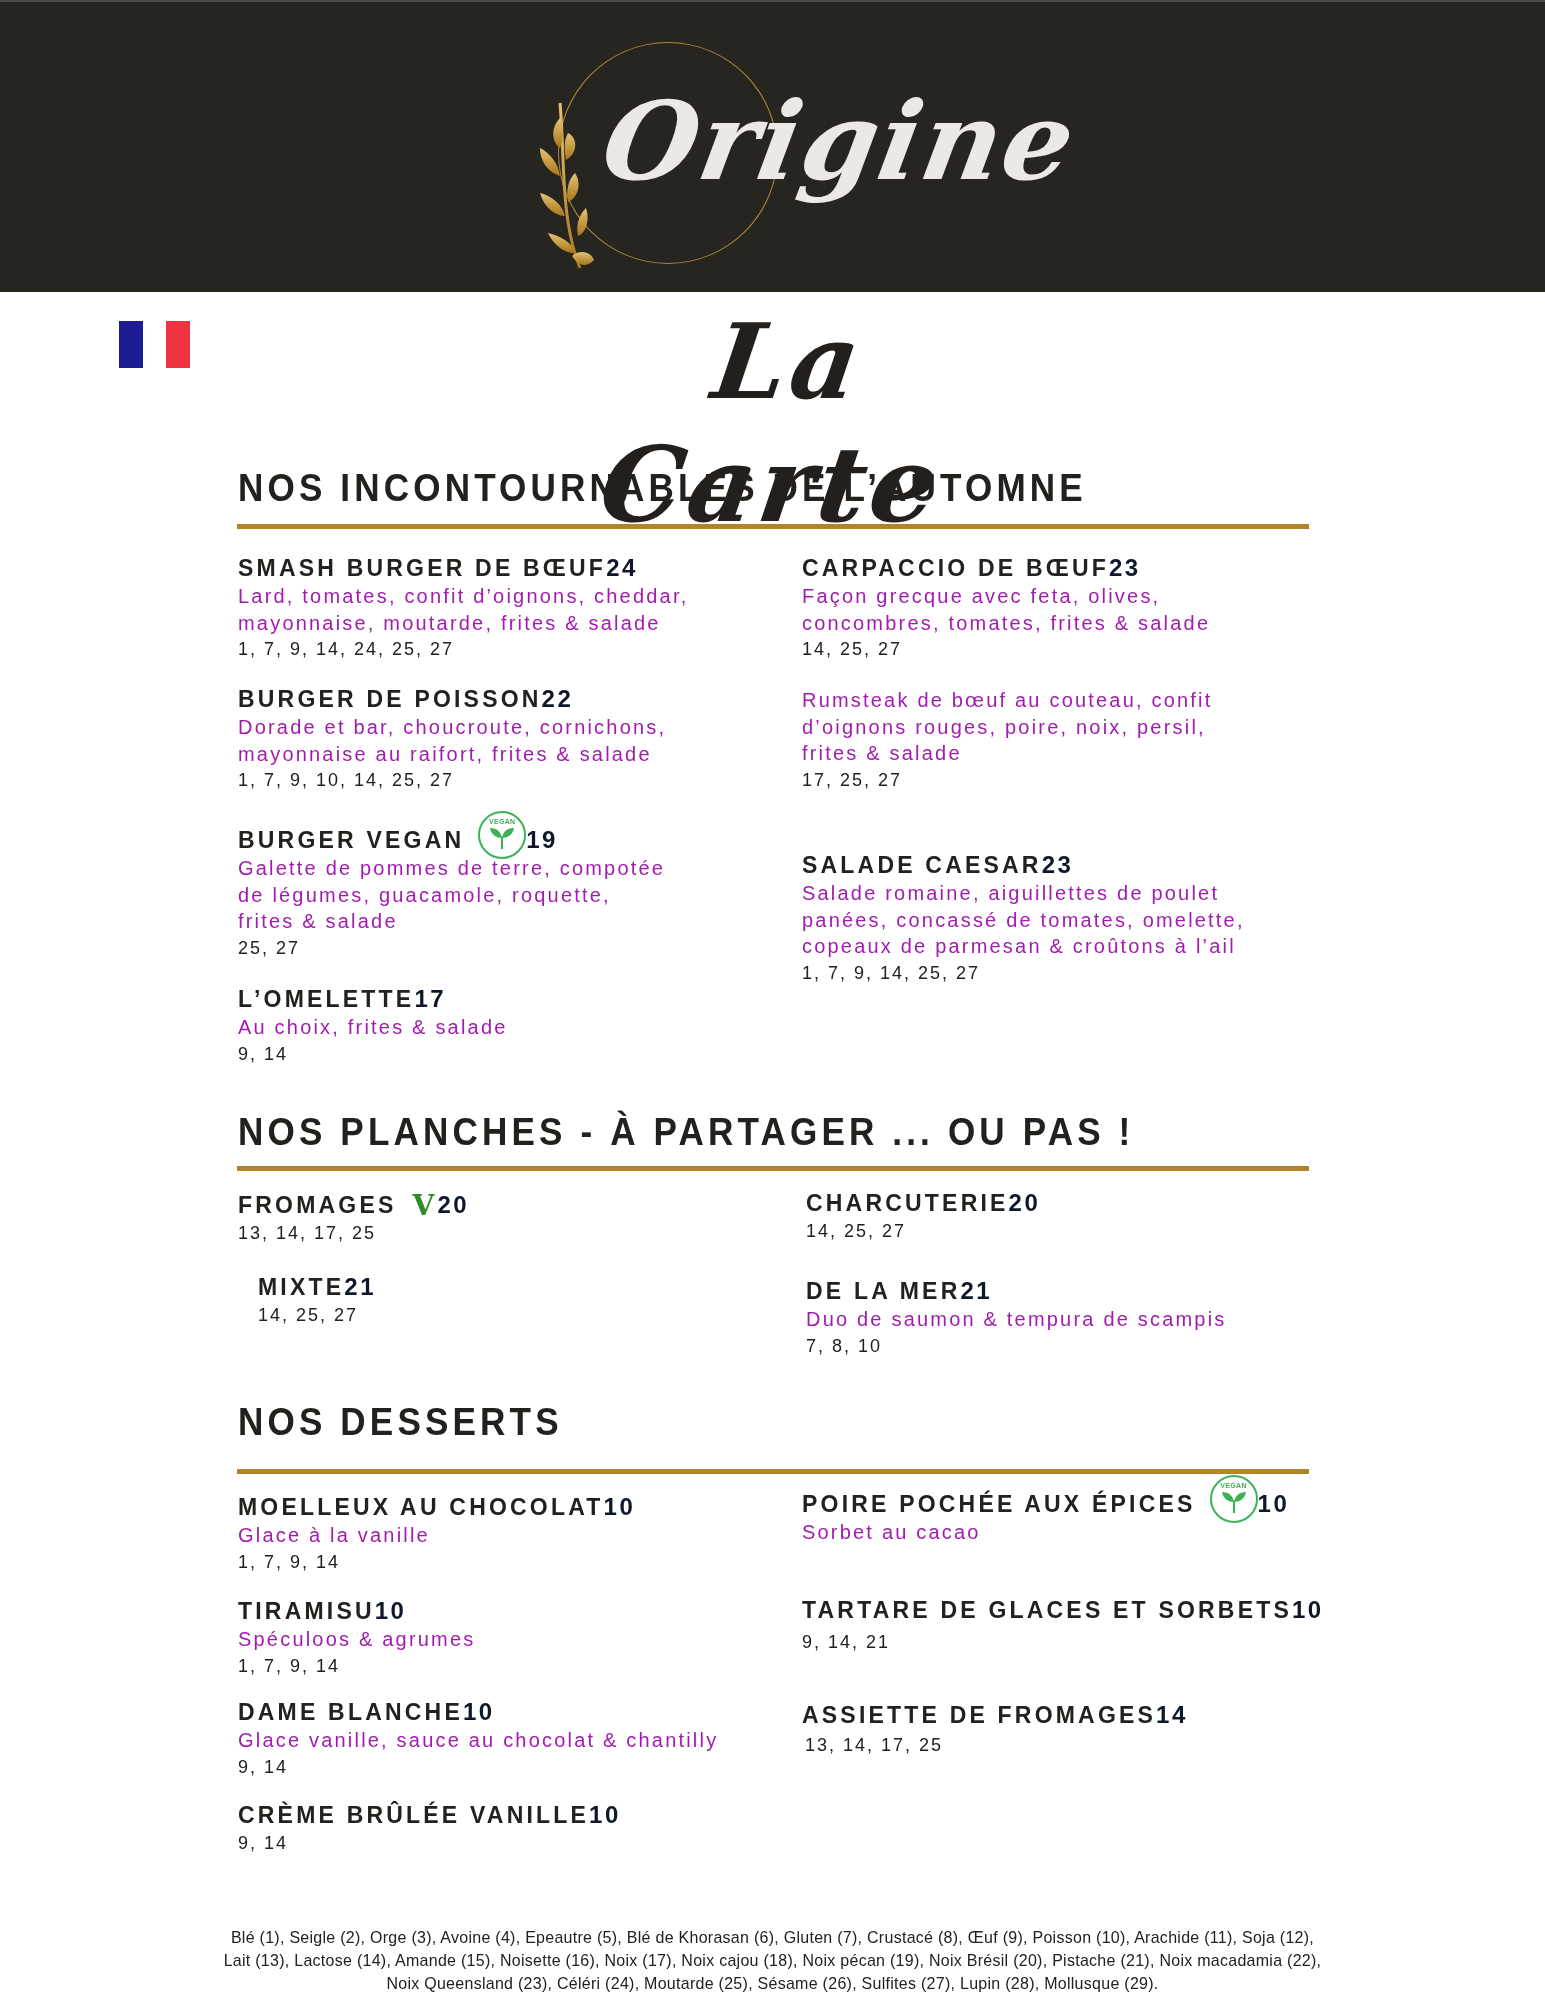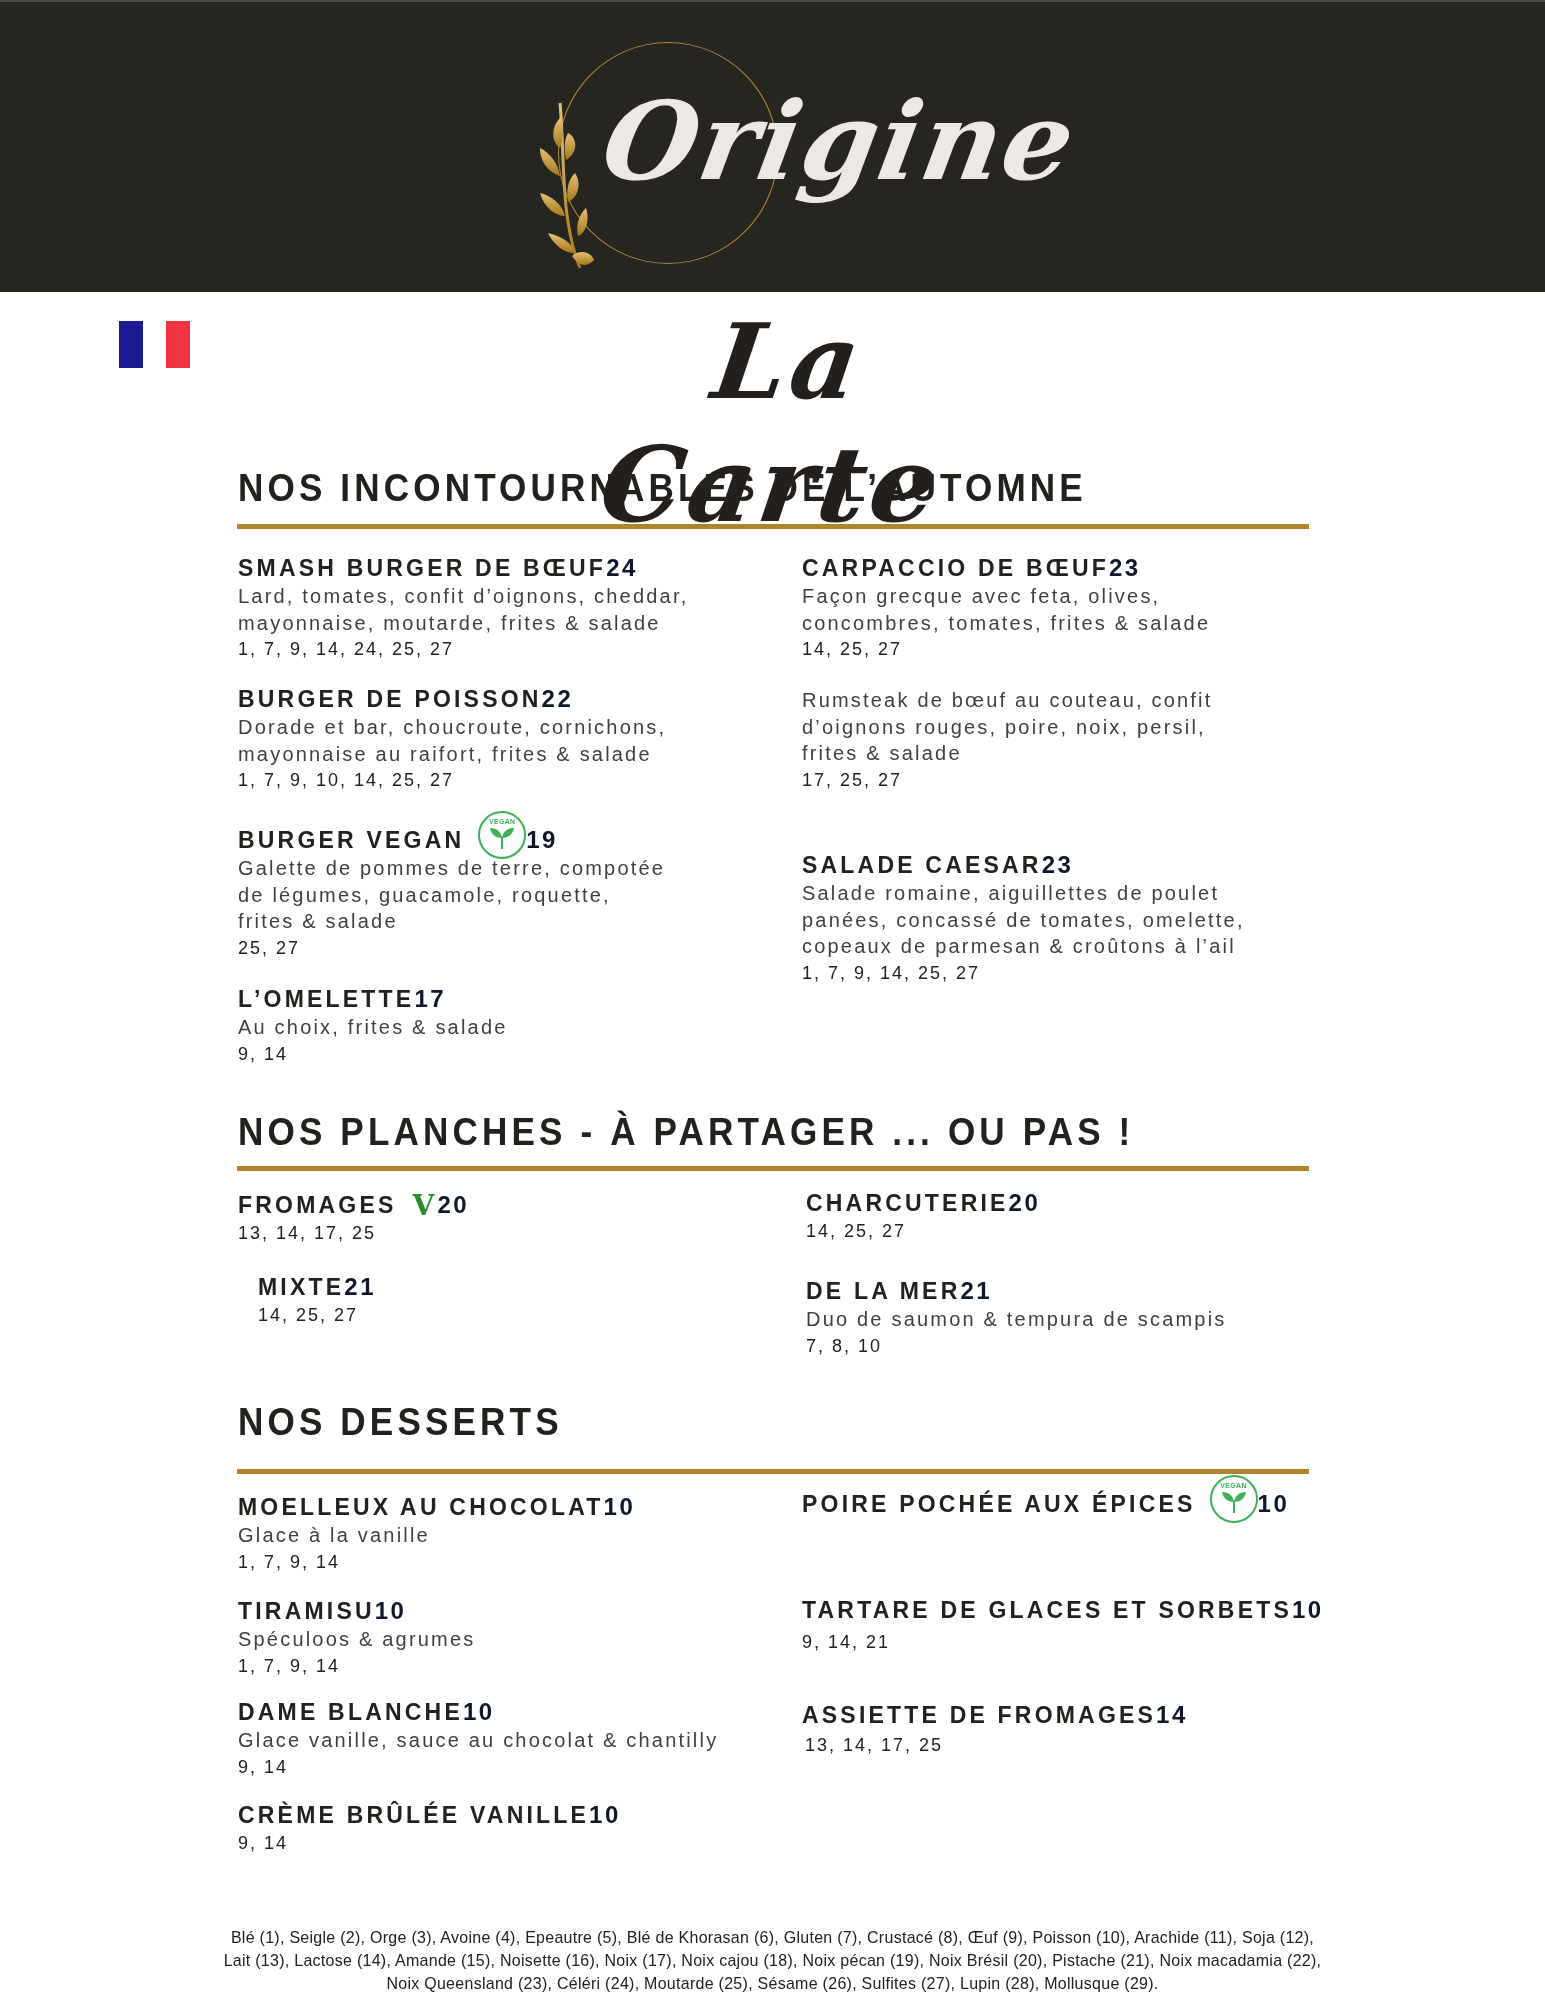--- a/index.html
+++ b/index.html
@@ -43,21 +43,21 @@
     }
     .divider { position: absolute; left: 237px; width: 1072px; height: 5px; background: #b0852a; }
 
     .item { position: absolute; width: 510px; }
     .item-head { display: flex; align-items: center; height: 30px; }
     .item-name {
       font-weight: bold; font-size: 23px; letter-spacing: 3.2px; color: #23211d;
       display: flex; align-items: center; white-space: nowrap;
     }
     .item-price { font-weight: bold; font-size: 24px; letter-spacing: 2.5px; color: #0f172a; }
-    .item-desc { font-size: 20px; letter-spacing: 2.2px; line-height: 26.5px; color: #404040; white-space: pre-line; }
+    .item-desc { font-size: 20px; letter-spacing: 2.2px; line-height: 26.5px; color: #a21caf; white-space: pre-line; }
     .item-allergens { font-size: 18px; letter-spacing: 2px; line-height: 26px; color: #23211d; }
 
     .vegan-badge {
       display: inline-flex; flex-direction: column; align-items: center; justify-content: flex-start;
       width: 48px; height: 48px; border: 2px solid #3cb257; border-radius: 50%; margin-left: 14px;
       margin-top: -10px; padding-top: 5px;
     }
     .vegan-badge .vt { font-size: 7px; font-weight: bold; color: #3cb257; letter-spacing: 0.3px; }
     .vegan-badge svg { width: 26px; height: 24px; }
     .v-mark { margin-left: 16px; color: #2d8a2d; font-size: 28px; font-weight: bold; font-family: "DejaVu Serif", serif; }
@@ -274,20 +274,21 @@
         <span class="vt">VEGAN</span>
         <svg viewBox="0 0 26 24">
             <path d="M13 24 L13 12" stroke="#3cb257" stroke-width="2"></path>
             <path d="M13 13 C8 13 2 10 1 3 C8 3 12 7 13 13Z" fill="#3cb257"></path>
             <path d="M13 13 C18 13 24 10 25 3 C18 3 14 7 13 13Z" fill="#3cb257"></path>
           </svg>
       </span>
     </span>
     <span class="item-price">10</span>
   </div>
+  <div class="item-desc">Sorbet au cacao</div>
 </div>
 
 <div class="item" style="left:802px; top:1595px; width:508px;">
   <div class="item-head">
     <span class="item-name">TARTARE DE GLACES ET SORBETS</span>
     <span class="item-price">10</span>
   </div>
   <div class="item-allergens" style="margin-top:4px;">9, 14, 21</div>
 </div>
 

